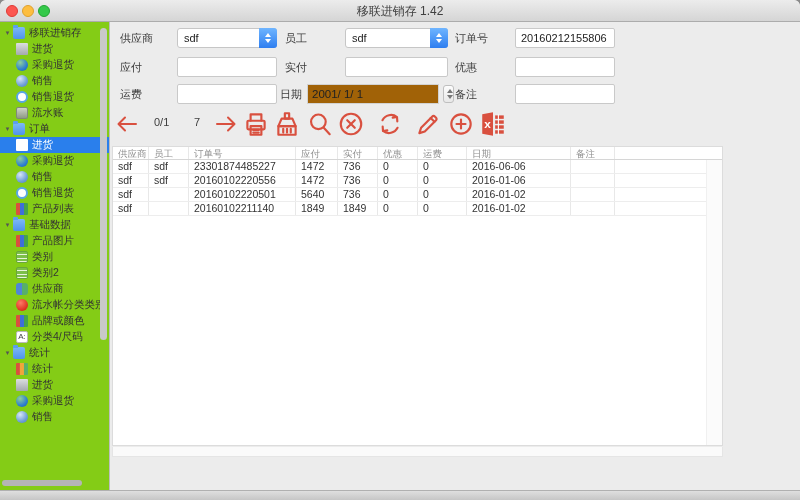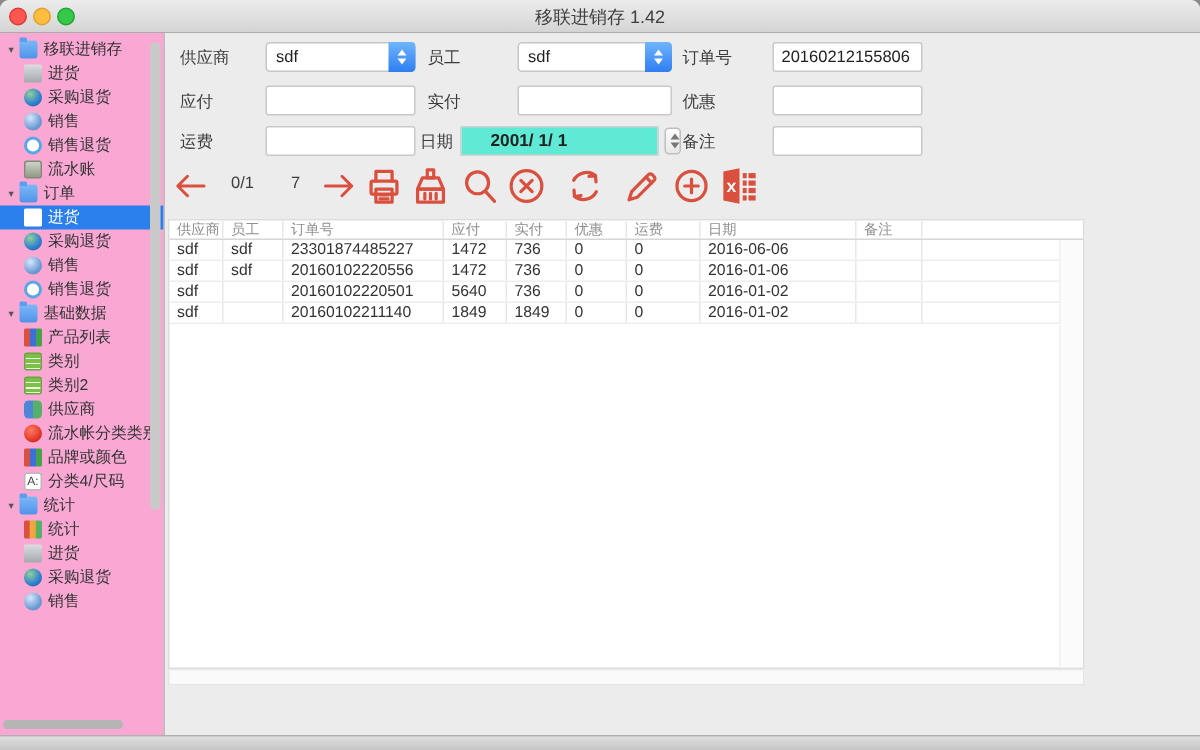--- a/index.html
+++ b/index.html
@@ -12,21 +12,21 @@
   .traffic{position:absolute;left:6px;top:5px;display:flex;gap:4px;}
   .tl{width:12px;height:12px;border-radius:50%;display:inline-block;}
   .tl.red{background:#fc5650;border:1px solid #de3b35;}
   .tl.yel{background:#fdbe40;border:1px solid #dfa02e;}
   .tl.grn{background:#35c94a;border:1px solid #23a334;}
 
   
   .bodyrow{display:flex;height:468px;}
 
   
-  .sidebar{position:relative;width:110px;height:468px;background:#f9a8d4;border-right:1px solid #bdbdbd;padding-top:3px;overflow:hidden;flex:none;}
+  .sidebar{position:relative;width:110px;height:468px;background:#84cc16;border-right:1px solid #bdbdbd;padding-top:3px;overflow:hidden;flex:none;}
   .titem{display:flex;align-items:center;height:16px;padding-left:16px;font-size:10.5px;color:#333;white-space:nowrap;cursor:default;}
   .titem.folder{padding-left:2px;}
   .titem.sel{background:#2a7fec;color:#fff;}
   .disc{width:11px;font-size:7px;color:#555;text-align:center;flex:none;}
   .tlabel{overflow:hidden;}
   .ticon{width:12px;height:12px;margin-right:4px;flex:none;display:inline-block;position:relative;border-radius:2px;}
   .titem.sel .ticon{background:#fff;border-color:#fff;}
   .folder-icon{background:linear-gradient(#7db9f7,#4f93ea);}
   .folder-icon::before{content:"";position:absolute;top:-2px;left:0;width:5px;height:3px;background:#5c9ef0;border-radius:1px 1px 0 0;}
   .cart-icon{background:linear-gradient(#dcdee0,#a4a9ad);border-radius:1px;}
@@ -51,21 +51,21 @@
 
   
   .main{position:relative;width:690px;height:468px;background:#ececec;overflow:hidden;}
   .flabel{position:absolute;font-size:11px;color:#3c3c3c;white-space:nowrap;}
   .tf{position:absolute;height:20px;background:#fff;border:1px solid #c9c9c9;border-radius:2px;font-size:11px;line-height:18px;padding-left:5px;color:#222;white-space:nowrap;overflow:hidden;}
   .selbox{position:absolute;height:20px;background:#fff;border:1px solid #c6c6c6;border-radius:3px;}
   .selval{display:block;font-size:11px;line-height:18px;padding-left:6px;color:#222;}
   .selbtn{position:absolute;right:-1px;top:-1px;width:18px;height:20px;border-radius:0 3px 3px 0;background:linear-gradient(#6fb5ff,#2e7ef0);}
   .selbtn::before{content:"";position:absolute;left:6px;top:5px;border-left:3px solid transparent;border-right:3px solid transparent;border-bottom:4px solid #fff;}
   .selbtn::after{content:"";position:absolute;left:6px;bottom:5px;border-left:3px solid transparent;border-right:3px solid transparent;border-top:4px solid #fff;}
-  .datef{position:absolute;height:20px;background:#5eead4;border:1px solid #d2d2d2;font-size:11.5px;line-height:18px;padding-left:19px;color:#222;font-weight:bold;}
+  .datef{position:absolute;height:20px;background:#a16207;border:1px solid #d2d2d2;font-size:11.5px;line-height:18px;padding-left:4px;color:#222;}
   .stepper{position:absolute;width:11px;height:18px;background:linear-gradient(#fdfdfd,#e8e8e8);border:1px solid #bfbfbf;border-radius:3px;}
   .stepper::before{content:"";position:absolute;left:2.5px;top:3px;border-left:3px solid transparent;border-right:3px solid transparent;border-bottom:4px solid #777;}
   .stepper::after{content:"";position:absolute;left:2.5px;bottom:3px;border-left:3px solid transparent;border-right:3px solid transparent;border-top:4px solid #777;}
 
   
   .toolbar{position:absolute;left:0;top:84px;width:100%;height:40px;}
   .tool{position:absolute;top:2px;width:30px;height:32px;display:flex;align-items:center;justify-content:center;background:none;border:none;padding:0;cursor:default;}
   .tool svg{stroke:#d9503f;fill:none;stroke-width:2;stroke-linecap:round;stroke-linejoin:round;}
   .tbtext{position:absolute;top:10px;font-size:11px;color:#3d3d3d;}
 
@@ -139,28 +139,32 @@
             <span class="tlabel">采购退货</span>
           </div>
           <div class="titem">
             <span class="ticon sphere-icon"></span>
             <span class="tlabel">销售</span>
           </div>
           <div class="titem">
             <span class="ticon sync-icon"></span>
             <span class="tlabel">销售退货</span>
           </div>
+          <div class="titem">
+            <span class="ticon chart-icon"></span>
+            <span class="tlabel">产品列表</span>
+          </div>
           <div class="titem folder">
             <span class="disc">▾</span>
             <span class="ticon folder-icon"></span>
             <span class="tlabel">基础数据</span>
           </div>
           <div class="titem">
             <span class="ticon chart-icon"></span>
-            <span class="tlabel">产品列表</span>
+            <span class="tlabel">产品图片</span>
           </div>
           <div class="titem">
             <span class="ticon list-icon"></span>
             <span class="tlabel">类别</span>
           </div>
           <div class="titem">
             <span class="ticon list-icon"></span>
             <span class="tlabel">类别2</span>
           </div>
           <div class="titem">

